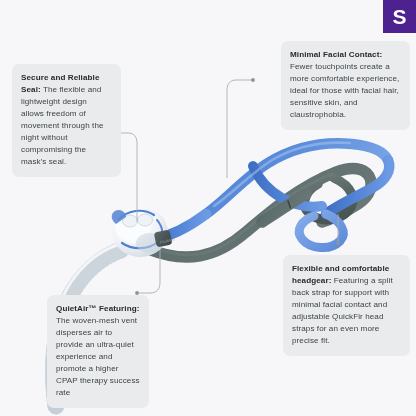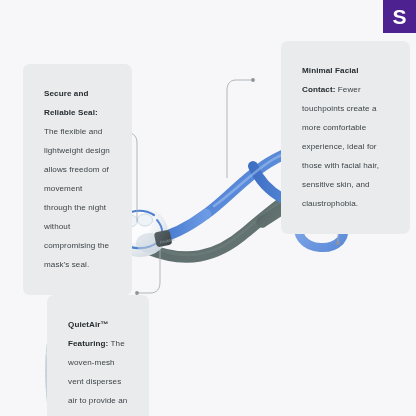--- a/index.html
+++ b/index.html
@@ -64,33 +64,33 @@
 
   
   .callout {
     position: absolute;
     background: #e9ebed;
     border-radius: 7px;
     padding: 8px 9px 9px 9px;
     z-index: 20;
   }
   .callout p {
-    margin: 12px;
+    margin: 0;
     color: #3d4448;
     font-family: "Liberation Sans", sans-serif;
     font-size: 8.1px;
-    line-height: 19px;
+    line-height: 12px;
     letter-spacing: 0.01em;
   }
   .callout p .lead {
     font-weight: 700;
     color: #262c30;
   }
 
-  #callout-seal        { left: 23px;  top: 64px;  width: 109px; }
+  #callout-seal        { left: 12px;  top: 64px;  width: 109px; }
   #callout-facial      { left: 281px; top: 41px;  width: 129px; }
   #callout-quiet       { left: 47px;  top: 295px; width: 102px; }
   #callout-headgear    { left: 283px; top: 255px; width: 127px; }
 </style>
 </head>
 <body>
 
 <div id="page">
 
   <svg id="product" viewBox="0 0 416 416" aria-hidden="true">
@@ -221,14 +221,17 @@
   </div>
 
   <div class="callout" id="callout-facial">
     <p><span class="lead">Minimal Facial Contact:</span><span>  Fewer touchpoints create a more comfortable experience, ideal for those with facial hair, sensitive skin, and claustrophobia.</span></p>
   </div>
 
   <div class="callout" id="callout-quiet">
     <p><span class="lead">QuietAir™ Featuring:</span><span> The woven-mesh vent disperses air to provide an ultra-quiet experience and promote a higher CPAP therapy success rate</span></p>
   </div>
 
+  <div class="callout" id="callout-headgear">
+    <p><span class="lead">Flexible and comfortable headgear:</span><span> Featuring a split back strap for support with minimal facial contact and adjustable QuickFir head straps for an even more precise fit.</span></p>
+  </div>
 
 </div>
 
 </body></html>

